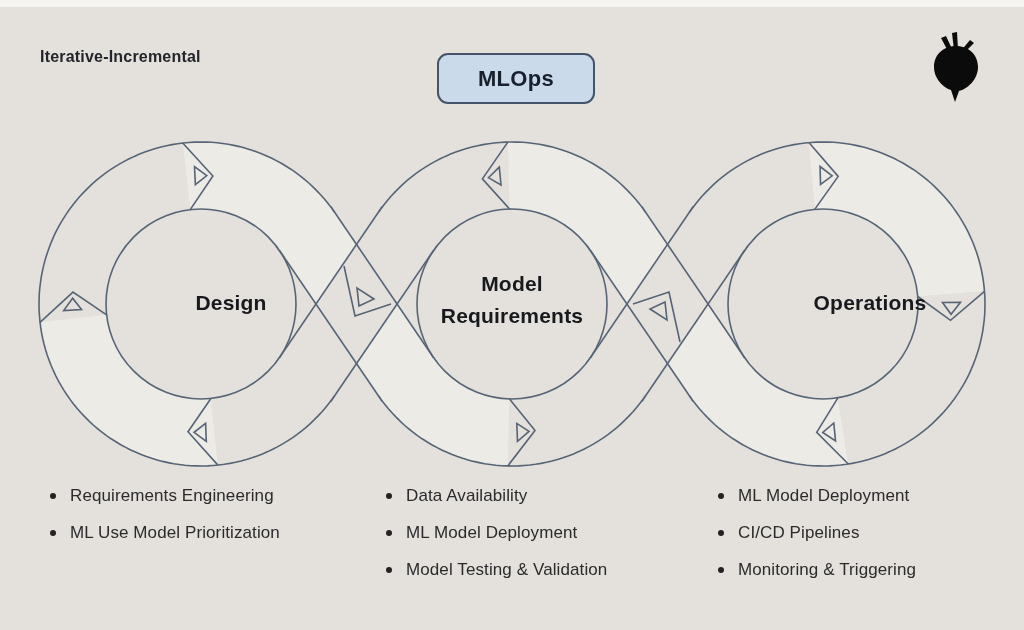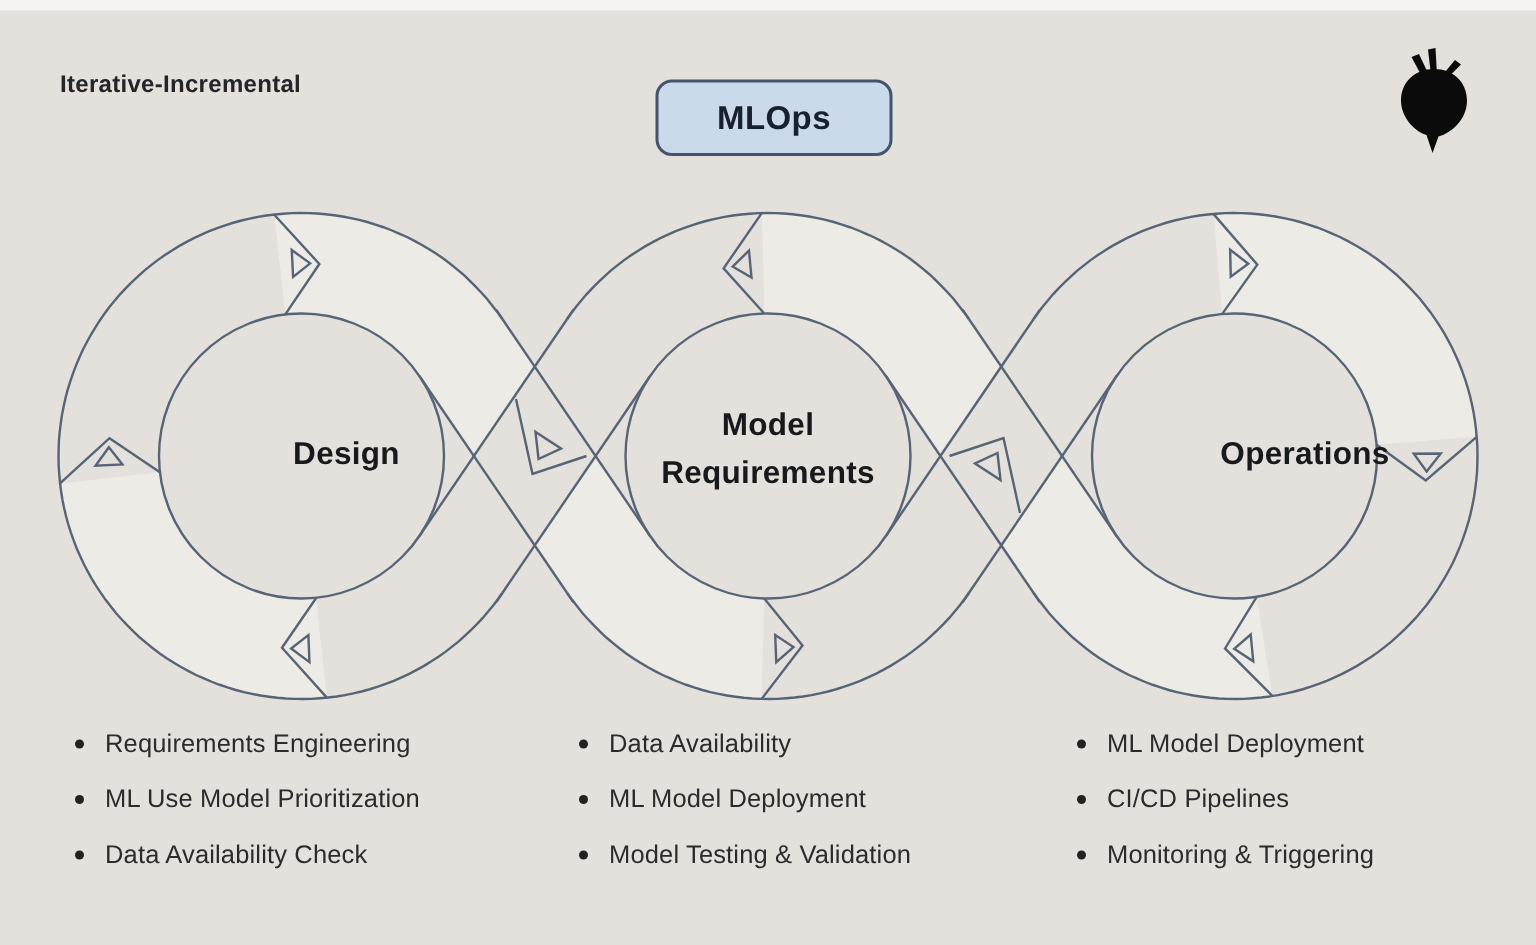--- a/index.html
+++ b/index.html
@@ -122,21 +122,20 @@
 <div class="ring-label" style="left:512px;top:300px;">
   <div>Model</div>
   <div>Requirements</div>
 </div>
 <div class="ring-label" style="left:870px;top:303px;">Operations</div>
 
 <div class="lists">
   <ul class="phase-list" id="list-design">
       <li>Requirements Engineering</li>
       <li>ML Use Model Prioritization</li>
-      <li>Data Availability Check</li>
     </ul>
   <ul class="phase-list" id="list-model">
       <li>Data Availability</li>
       <li>ML Model Deployment</li>
       <li>Model Testing &amp; Validation</li>
     </ul>
   <ul class="phase-list" id="list-operations">
       <li>ML Model Deployment</li>
       <li>CI/CD Pipelines</li>
       <li>Monitoring &amp; Triggering</li>

